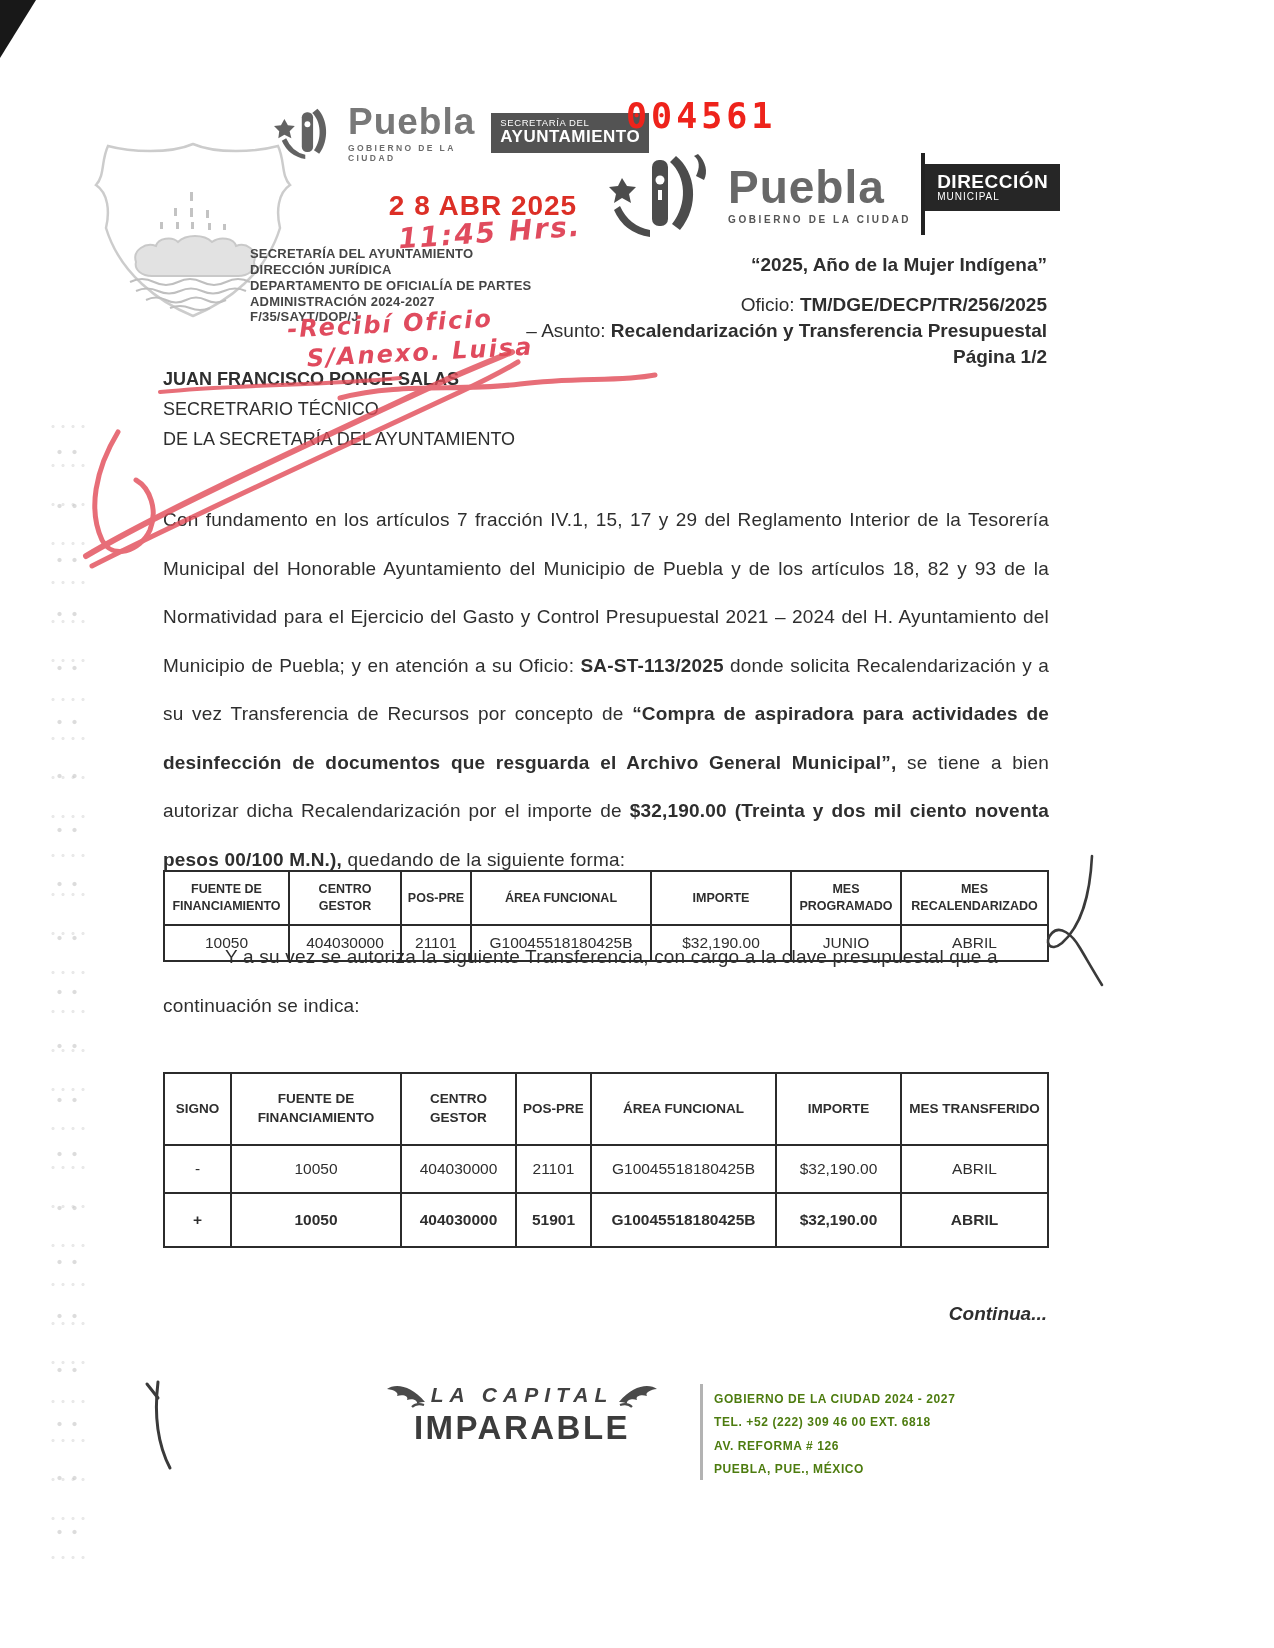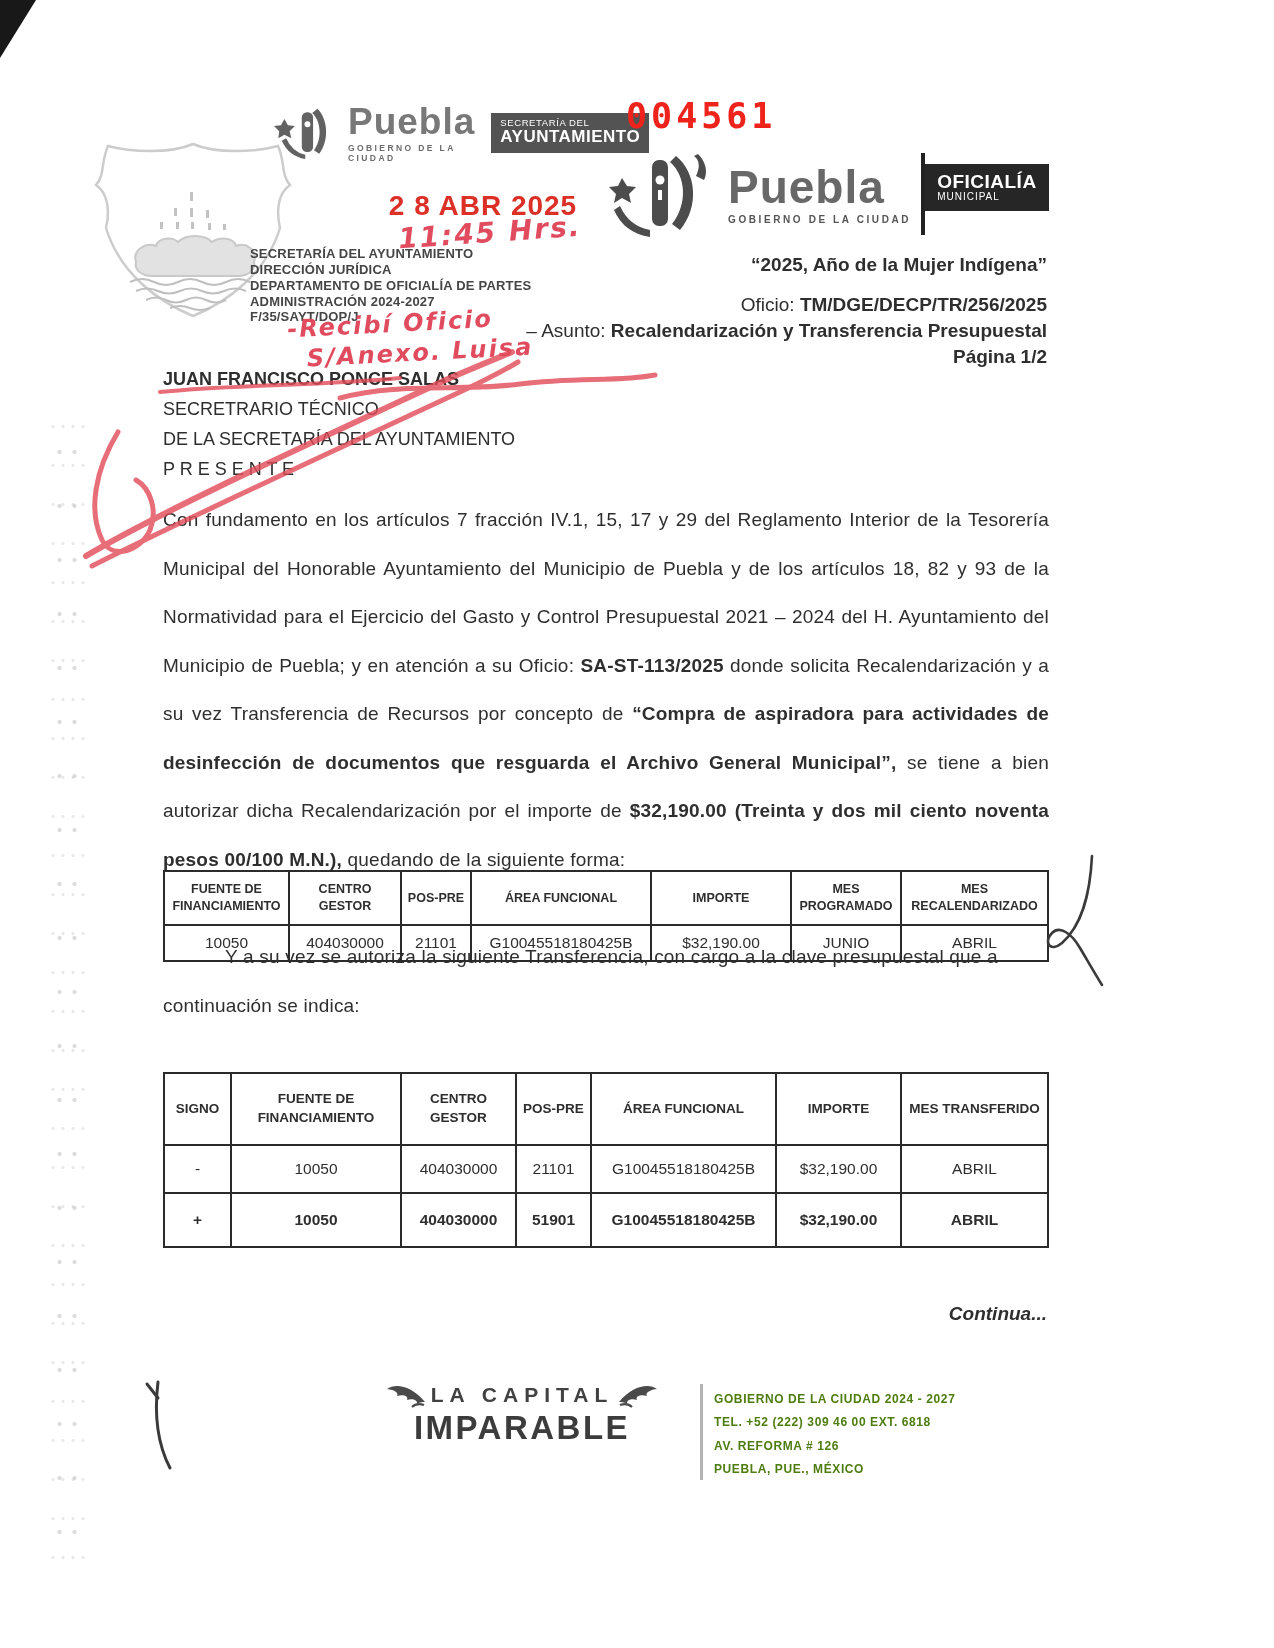--- a/index.html
+++ b/index.html
@@ -72,21 +72,21 @@
   .t1 td{font-size:15.5px;height:30px;}
   .t2{left:163px;top:1040px;}
   .t2 th{font-size:13.5px;height:66px;line-height:1.4;}
   .t2 td{font-size:15.5px;height:42px;}
   .t2 tr.boldrow td{font-weight:bold;height:48px;}
   td.money{text-align:right;padding-right:12px;}
 
   .continua{right:227px;top:1303px;font-size:19px;font-weight:bold;font-style:italic;text-align:right;}
 
   .capLogo{left:377px;top:1382px;width:290px;text-align:center;color:#414141;}
-  .capRow{display:flex;align-items:center;justify-content:center;gap:4px;}
+  .capRow{display:flex;align-items:center;justify-content:center;gap:4px;font-style:italic;}
   .capTxt{font-size:21px;font-weight:bold;letter-spacing:6px;white-space:nowrap;}
   .impTxt{font-size:33px;font-weight:800;letter-spacing:2.5px;margin-top:1px;color:#3c3c3c;}
   .wingR{transform:scaleX(-1);}
 
   .fdiv{left:700px;top:1384px;width:3px;height:96px;background:#9a9a9a;opacity:.75;}
   .finfo{left:714px;top:1388px;font-size:12px;font-weight:600;color:#4d7c0f;line-height:1.95;
          letter-spacing:.6px;filter:blur(.3px);}
 
   svg{display:block;}
   .overlay{left:0;top:0;pointer-events:none;}
@@ -175,35 +175,34 @@
         <path d="M90,6 C98,14 100,24 96,32 L88,28 C92,20 92,12 86,8 Z"></path>
         <path d="M12,58 q9,20 30,24 l0,7 q-26,-4 -36,-27 z"></path>
       </svg>
     </span>
     <div style="margin-left:8px;">
       <div class="brandR">Puebla</div>
       <div class="tagR">GOBIERNO DE LA CIUDAD</div>
     </div>
     <div class="vbarR"></div>
     <div class="boxR">
-      <div class="b1">OFICIALÍA</div>
+      <div class="b1">DIRECCIÓN</div>
       <div class="b2">MUNICIPAL</div>
     </div>
   </div>
 
   <div class="abs hdrText motto">“2025, Año de la Mujer Indígena”</div>
   <div class="abs hdrText oficio"><span>Oficio: </span><span class="b">TM/DGE/DECP/TR/256/2025</span></div>
   <div class="abs hdrText asunto"><span>– Asunto: </span><span class="b">Recalendarización y Transferencia Presupuestal</span></div>
   <div class="abs hdrText pagina">Página 1/2</div>
 
   <div class="abs addr">
     <div class="nm">JUAN FRANCISCO PONCE SALAS</div>
     <div>SECRETRARIO TÉCNICO</div>
     <div>DE LA SECRETARÍA DEL AYUNTAMIENTO</div>
-    <div>P R E S E N T E</div>
   </div>
 
   <div class="abs p1"><span>Con fundamento en los artículos 7 fracción IV.1, 15, 17 y 29 del Reglamento Interior de la Tesorería Municipal del Honorable Ayuntamiento del Municipio de Puebla y de los artículos 18, 82 y 93 de la Normatividad para el Ejercicio del Gasto y Control Presupuestal 2021 – 2024 del H. Ayuntamiento del Municipio de Puebla; y en atención a su Oficio: </span><span class="b">SA-ST-113/2025</span><span> donde solicita Recalendarización y a su vez Transferencia de Recursos por concepto de </span><span class="b">“Compra de aspiradora para actividades de desinfección de documentos que resguarda el Archivo General Municipal”,</span><span> se tiene a bien autorizar dicha Recalendarización por el importe de </span><span class="b">$32,190.00 (Treinta y dos mil ciento noventa pesos 00/100 M.N.),</span><span> quedando de la siguiente forma:</span></div>
 
   <table class="abs doc t1">
     <colgroup>
         <col style="width:125px">
         <col style="width:112px">
         <col style="width:70px">
         <col style="width:180px">

